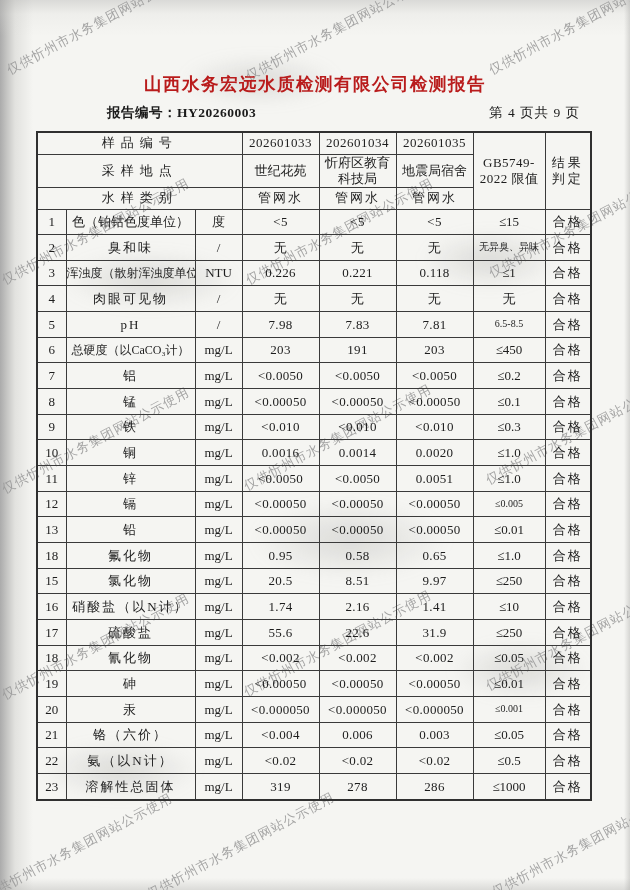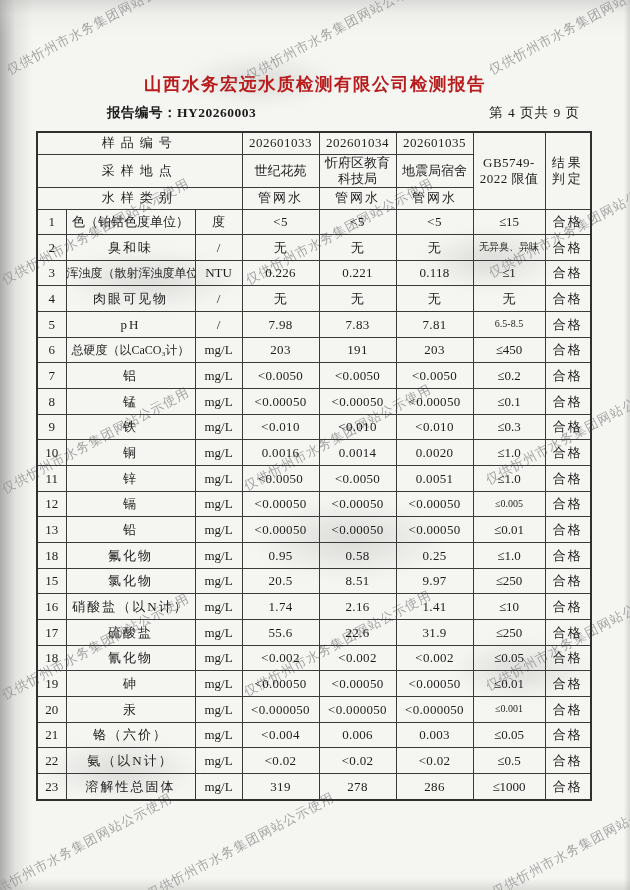--- a/index.html
+++ b/index.html
@@ -277,21 +277,21 @@
           <td class="val">&lt;0.00050</td>
           <td class="limit">≤0.01</td>
           <td class="result">合格</td>
         </tr>
         <tr>
           <td class="no">18</td>
           <td class="name nwide">氟化物</td>
           <td class="unit">mg/L</td>
           <td class="val">0.95</td>
           <td class="val">0.58</td>
-          <td class="val">0.25</td>
+          <td class="val">0.65</td>
           <td class="limit">≤1.0</td>
           <td class="result">合格</td>
         </tr>
         <tr>
           <td class="no">15</td>
           <td class="name nwide">氯化物</td>
           <td class="unit">mg/L</td>
           <td class="val">20.5</td>
           <td class="val">8.51</td>
           <td class="val">9.97</td>

